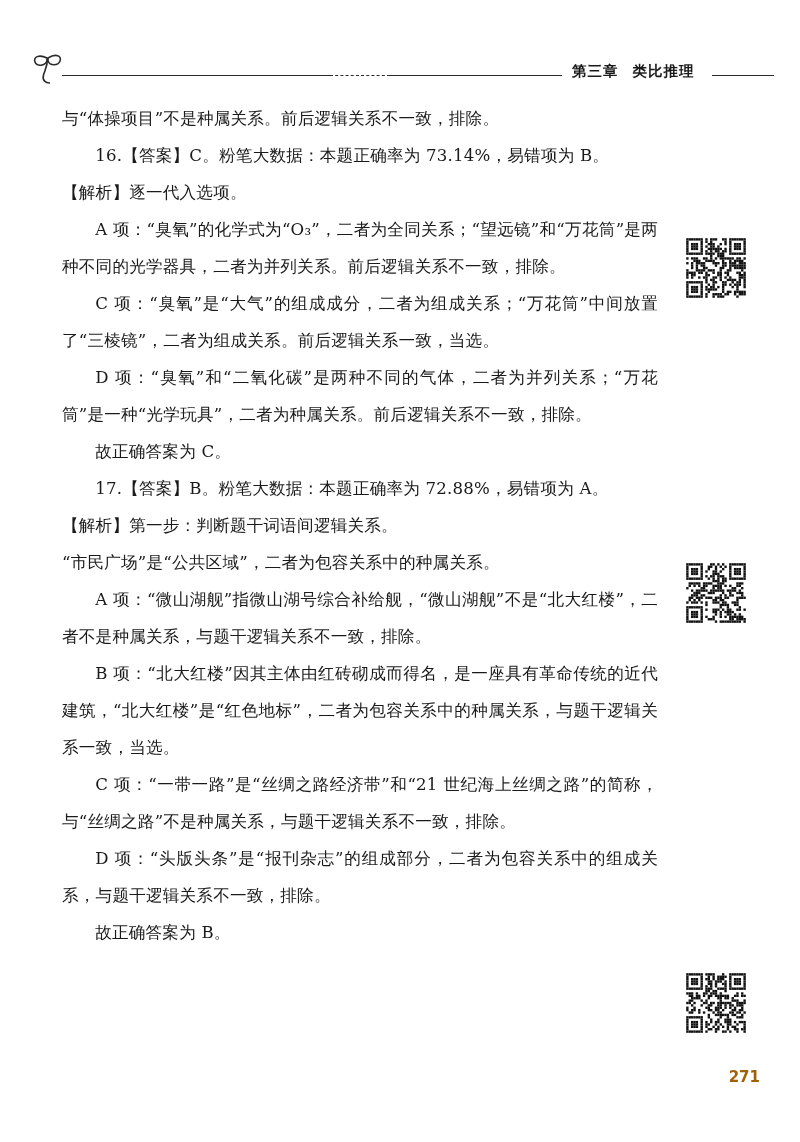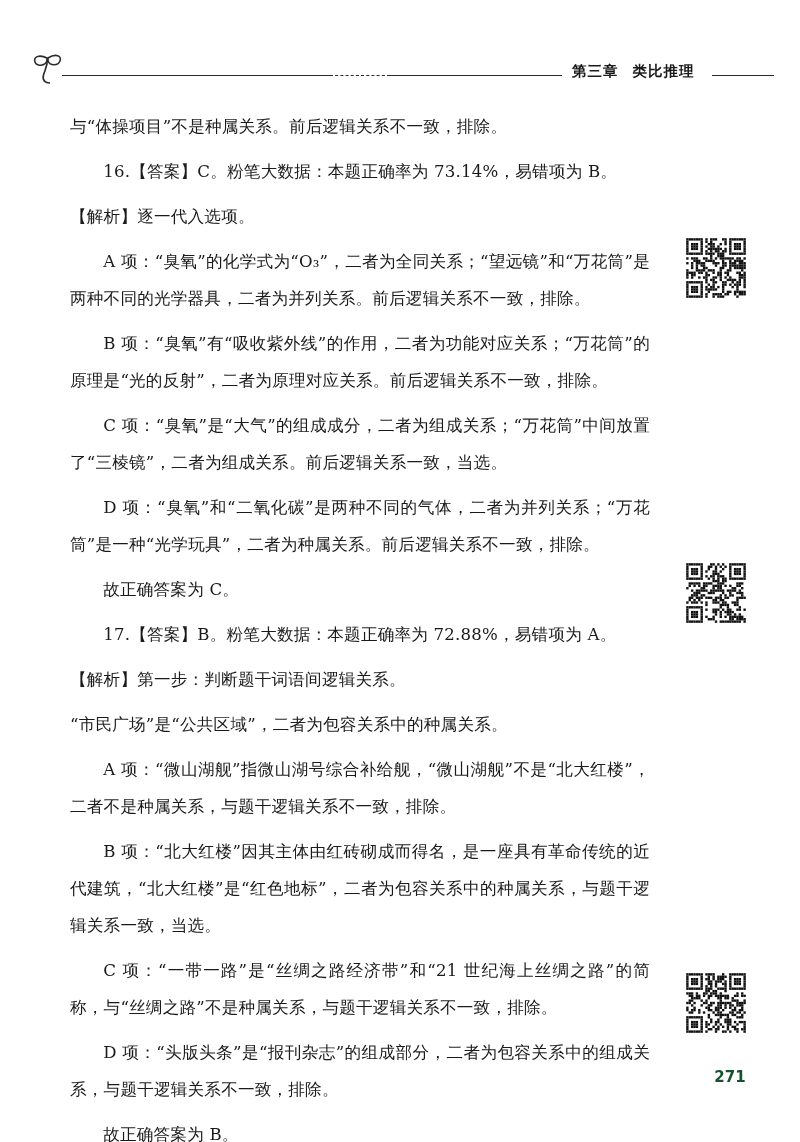--- a/index.html
+++ b/index.html
@@ -71,21 +71,21 @@
     position: absolute;
     left: 62px;
     top: 100px;
     width: 596px;
   }
   .para {
     font-size: 16.6px;
     line-height: 37px;
     text-align: justify;
     text-justify: inter-ideograph;
-    margin: 8px;
+    margin: 0;
     letter-spacing: 0.2px;
   }
   .para.indent { text-indent: 2em; }
 
   
   .qr {
     position: absolute;
     width: 64px;
     height: 64px;
     background: #ffffff;
@@ -95,25 +95,25 @@
   #qr-16 { left: 683px; top: 235px; }
   #qr-17 { left: 683px; top: 560px; }
   #qr-18 { left: 683px; top: 970px; }
 
   
   .page-number {
     position: absolute;
     left: 700px;
     top: 1068px;
     width: 60px;
-    text-align: center;
+    text-align: right;
     font-family: "DejaVu Sans", "Liberation Sans", sans-serif;
     font-size: 15px;
     font-weight: bold;
-    color: #14532d;
+    color: #a16207;
   }
 </style>
 </head>
 <body>
 
 <div class="page-header">
   <span class="sprout-icon">
     <svg viewBox="0 0 50 46" width="50" height="46" aria-hidden="true">
       <g fill="none" stroke="#2a2a2a" stroke-width="1.6">
         <path d="M21 14 C13 10, 7 13, 9 18 C11 23, 19 22, 21 17 Z"></path>
@@ -128,21 +128,20 @@
     <span>第三章</span><span class="chap-sep"></span><span>类比推理</span>
   </div>
   <div class="header-rule-right"></div>
 </div>
 
 <div class="content">
   <p class="para">与“体操项目”不是种属关系。前后逻辑关系不一致，排除。</p>
   <p class="para indent">16.【答案】C。粉笔大数据：本题正确率为 73.14%，易错项为 B。</p>
   <p class="para">【解析】逐一代入选项。</p>
   <p class="para indent">A 项：“臭氧”的化学式为“O₃”，二者为全同关系；“望远镜”和“万花筒”是两种不同的光学器具，二者为并列关系。前后逻辑关系不一致，排除。</p>
-  <p class="para indent">B 项：“臭氧”有“吸收紫外线”的作用，二者为功能对应关系；“万花筒”的原理是“光的反射”，二者为原理对应关系。前后逻辑关系不一致，排除。</p>
   <p class="para indent">C 项：“臭氧”是“大气”的组成成分，二者为组成关系；“万花筒”中间放置了“三棱镜”，二者为组成关系。前后逻辑关系一致，当选。</p>
   <p class="para indent">D 项：“臭氧”和“二氧化碳”是两种不同的气体，二者为并列关系；“万花筒”是一种“光学玩具”，二者为种属关系。前后逻辑关系不一致，排除。</p>
   <p class="para indent">故正确答案为 C。</p>
   <p class="para indent">17.【答案】B。粉笔大数据：本题正确率为 72.88%，易错项为 A。</p>
   <p class="para">【解析】第一步：判断题干词语间逻辑关系。</p>
   <p class="para">“市民广场”是“公共区域”，二者为包容关系中的种属关系。</p>
   <p class="para indent">A 项：“微山湖舰”指微山湖号综合补给舰，“微山湖舰”不是“北大红楼”，二者不是种属关系，与题干逻辑关系不一致，排除。</p>
   <p class="para indent">B 项：“北大红楼”因其主体由红砖砌成而得名，是一座具有革命传统的近代建筑，“北大红楼”是“红色地标”，二者为包容关系中的种属关系，与题干逻辑关系一致，当选。</p>
   <p class="para indent">C 项：“一带一路”是“丝绸之路经济带”和“21 世纪海上丝绸之路”的简称，与“丝绸之路”不是种属关系，与题干逻辑关系不一致，排除。</p>
   <p class="para indent">D 项：“头版头条”是“报刊杂志”的组成部分，二者为包容关系中的组成关系，与题干逻辑关系不一致，排除。</p>

